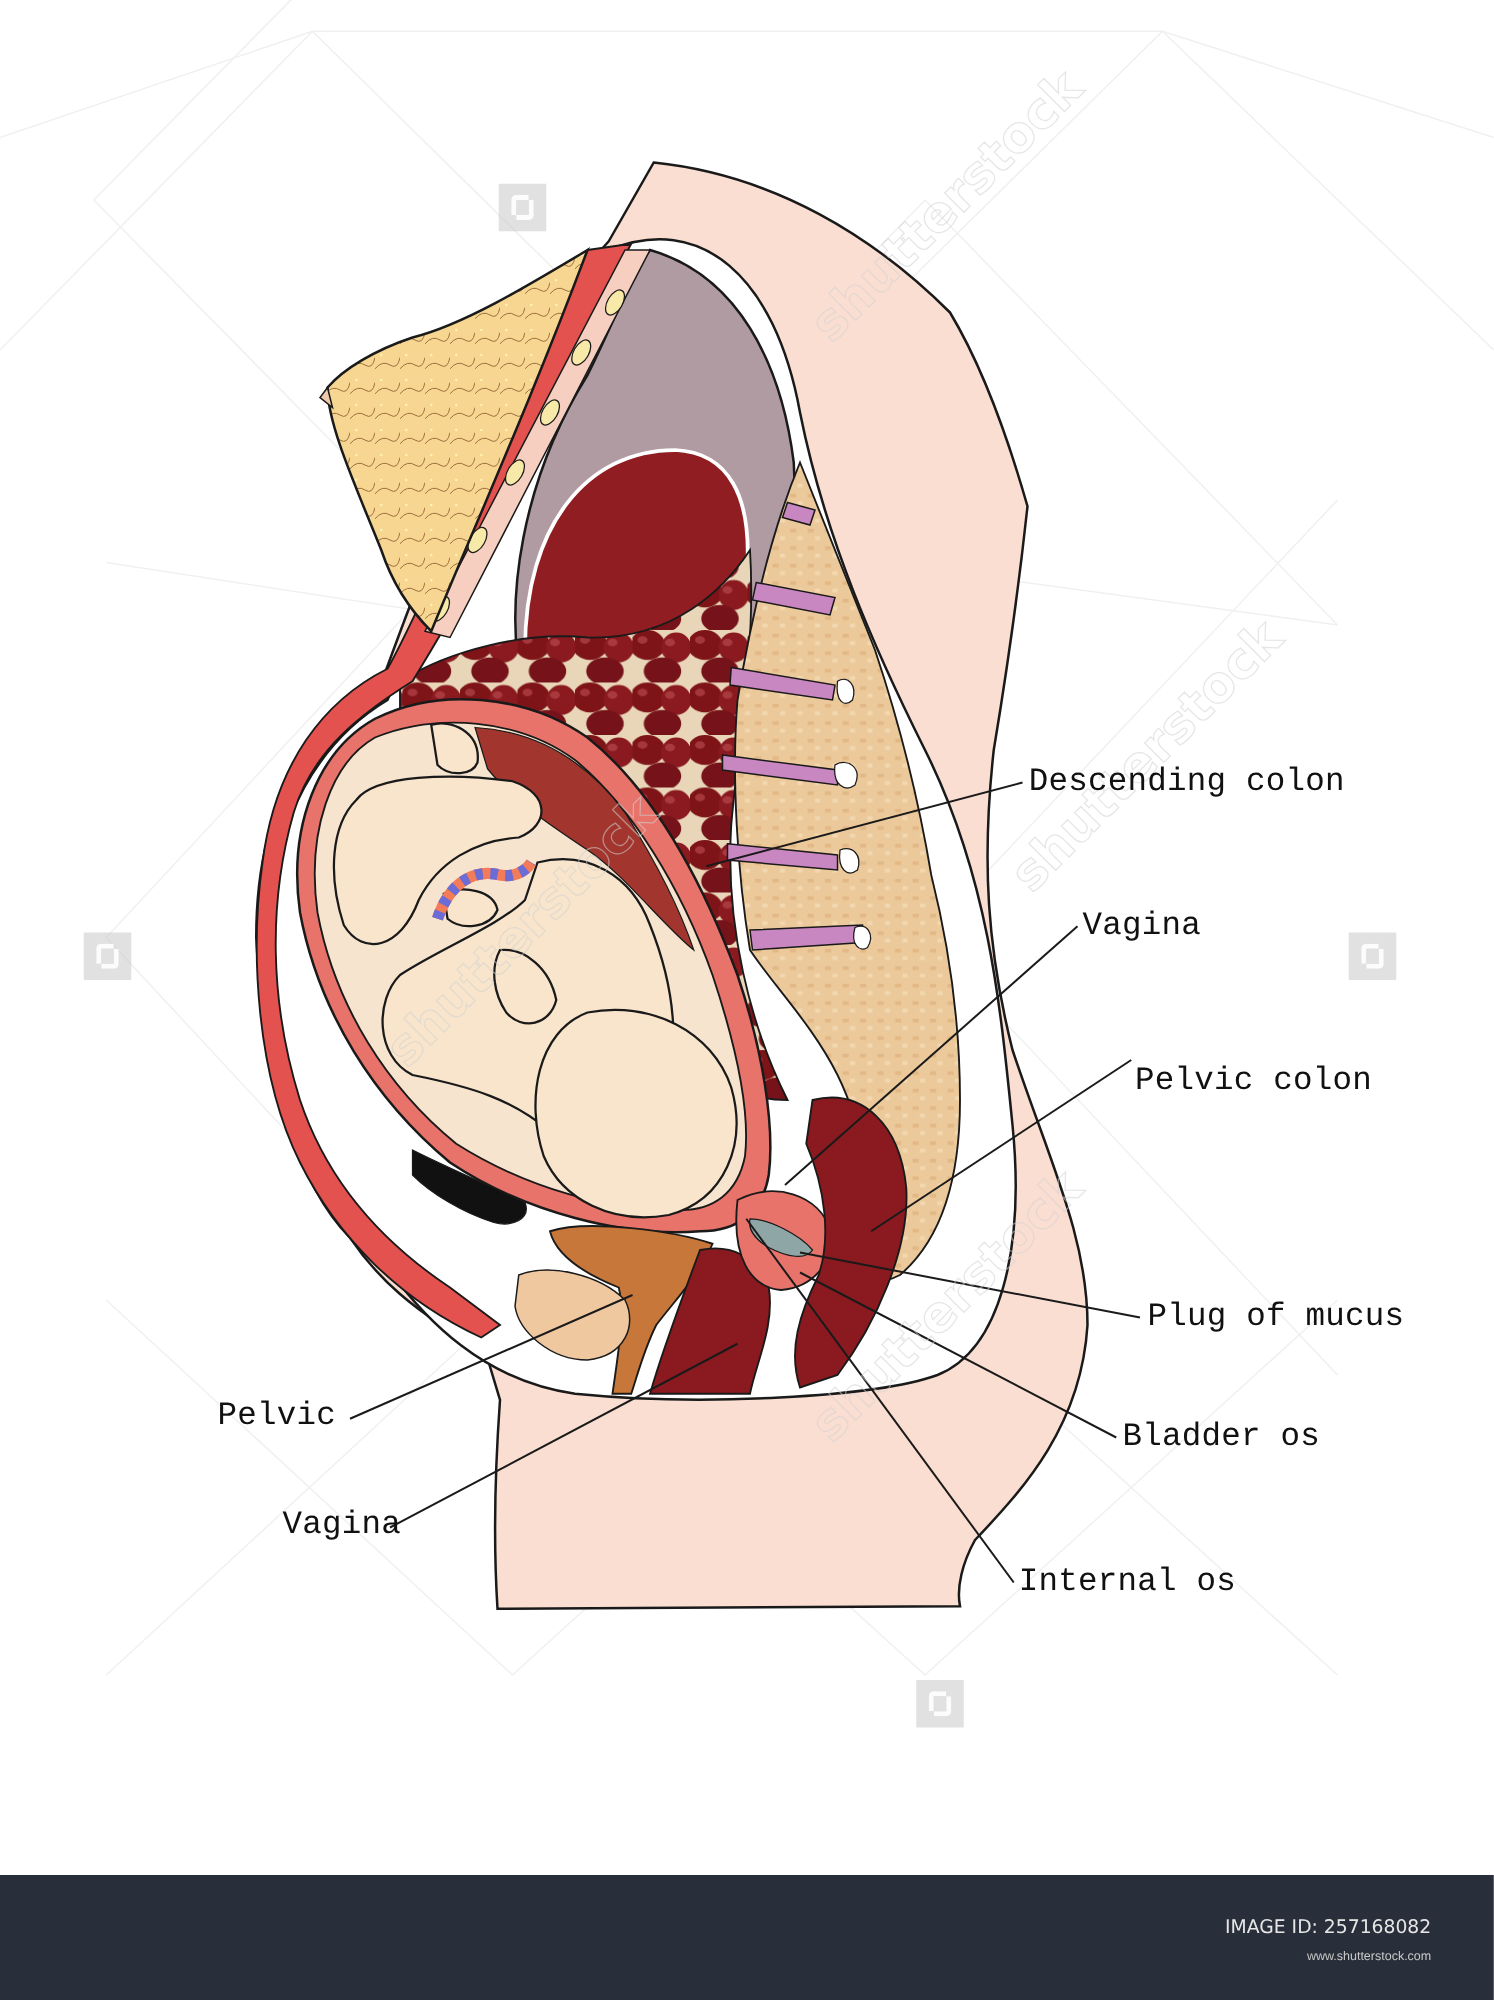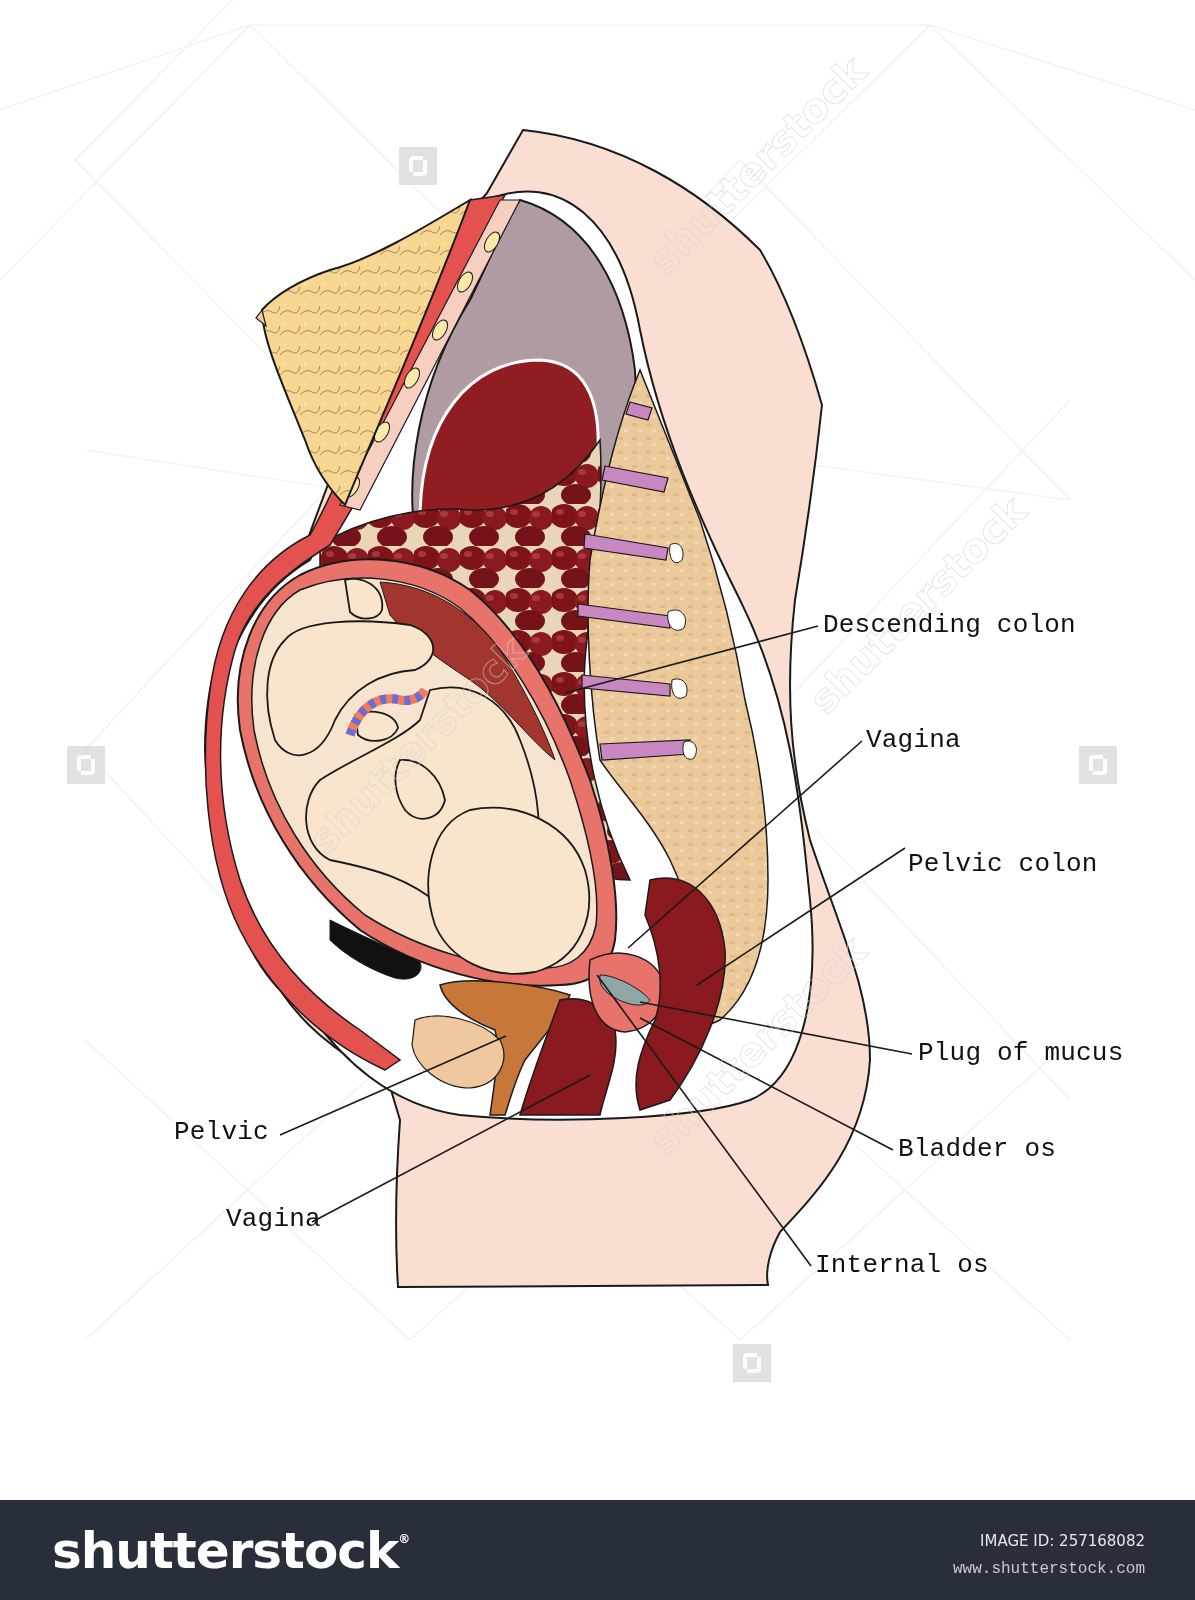--- a/index.html
+++ b/index.html
@@ -18,22 +18,22 @@
   .wm-text { position: absolute; font-size: 40px; color: rgba(255,255,255,0.0);
              -webkit-text-stroke: 1px rgba(210,210,210,0.55); transform-origin: left top;
              font-family: "DejaVu Sans", sans-serif; font-weight: bold; }
   #footer { position: absolute; left: 0; top: 1500px; width: 1195px; height: 100px; background: #292f3a; }
   #brand { position: absolute; left: 52px; top: 22px; font-size: 50px; font-weight: bold; color: #ffffff;
            letter-spacing: -1px; font-family: "DejaVu Sans", sans-serif; }
   #brand sup { font-size: 12px; vertical-align: top; position: relative; top: 10px; }
   #image-id { position: absolute; right: 50px; top: 32px; font-size: 15px; color: #e6e6e6;
               font-family: "DejaVu Sans", sans-serif; }
   #image-id b { font-weight: normal; }
-  #site { position: absolute; right: 50px; top: 60px; font-size: 16px; color: #c9c9c9;
-          font-family: Liberation Mono, monospace; }
+  #site { position: absolute; right: 50px; top: 60px; font-size: 10px; color: #c9c9c9;
+          font-family: Liberation Sans, sans-serif; }
 </style>
 </head>
 <body>
 
 <div id="canvas">
 
   <svg width="1195" height="1500" style="position:absolute;left:0;top:0">
     <g stroke="#f0f0f0" stroke-width="1.2" fill="none">
       <path d="M0,110 L250,25 L590,25 L930,25 L1195,110"></path>
       <path d="M250,25 L590,360 L930,25"></path>
@@ -220,16 +220,15 @@
   <div class="label" style="left:866px;top:725px">Vagina</div>
   <div class="label" style="left:908px;top:849px">Pelvic colon</div>
   <div class="label" style="left:918px;top:1038px">Plug of mucus</div>
   <div class="label" style="left:898px;top:1134px">Bladder os</div>
   <div class="label" style="left:815px;top:1250px">Internal os</div>
   <div class="label" style="left:174px;top:1117px">Pelvic</div>
   <div class="label" style="left:226px;top:1204px">Vagina</div>
 </div>
 
 <div id="footer">
-  <div id="brand"><span>shutterstock</span><sup>®</sup></div>
   <div id="image-id"><b>IMAGE ID:</b> <span>257168082</span></div>
   <div id="site">www.shutterstock.com</div>
 </div>
 
 </body></html>

